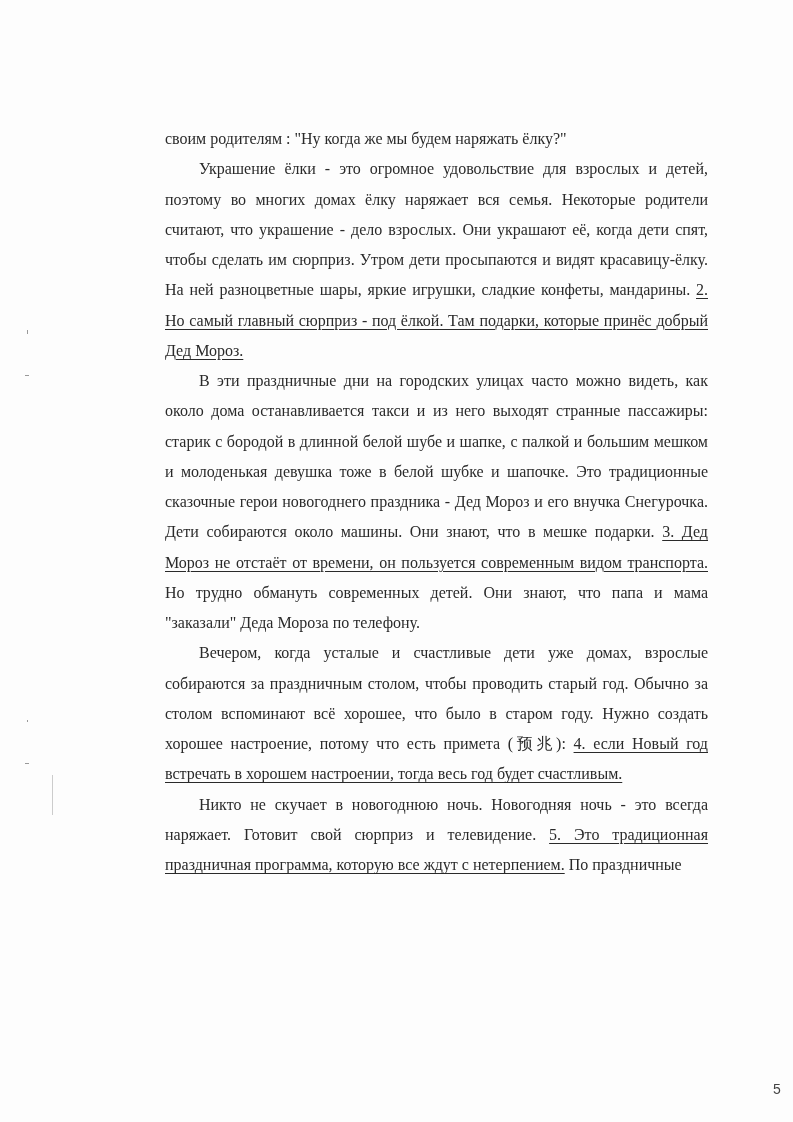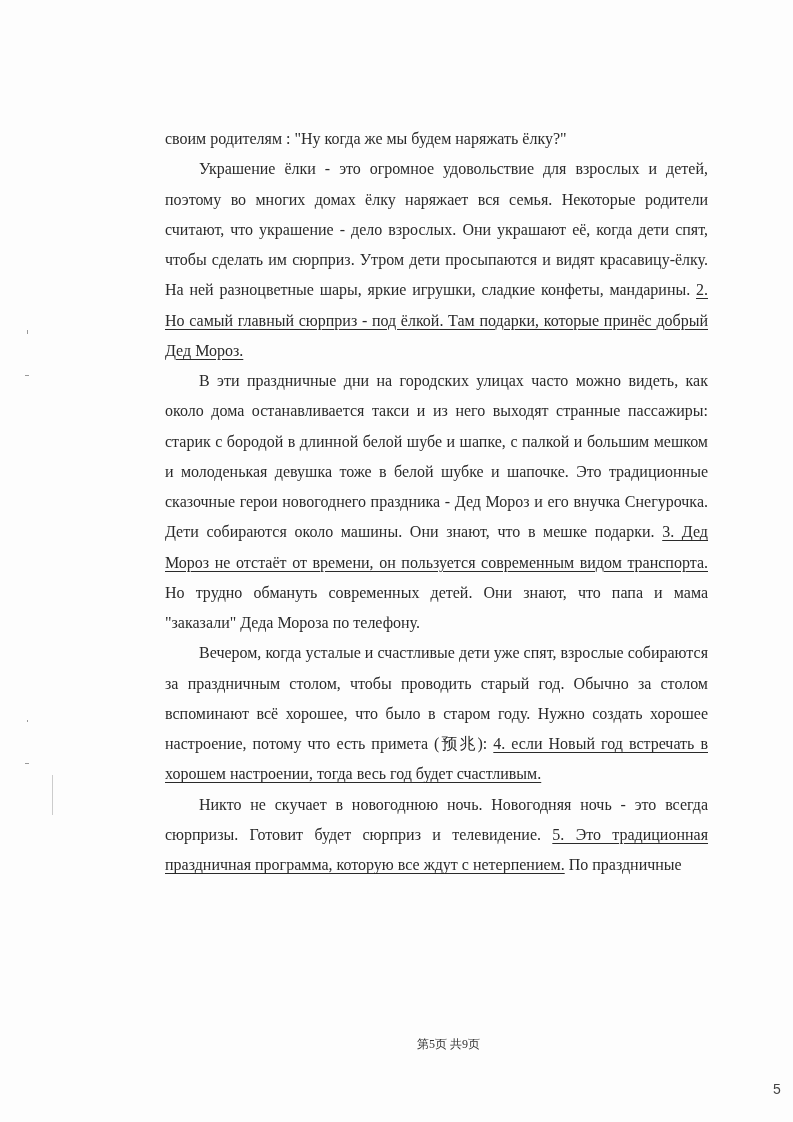--- a/index.html
+++ b/index.html
@@ -26,28 +26,27 @@
     <p class="para first">
       <span>своим родителям : "Ну когда же мы будем наряжать ёлку?"</span>
     </p>
     <p class="para indent">
       <span>Украшение ёлки - это огромное удовольствие для взрослых и детей, поэтому во многих домах ёлку наряжает вся семья. Некоторые родители считают, что украшение - дело взрослых. Они украшают её, когда дети спят, чтобы сделать им сюрприз. Утром дети просыпаются и видят красавицу-ёлку. На ней разноцветные шары, яркие игрушки, сладкие конфеты, мандарины. </span><span class="ul">2. Но самый главный сюрприз - под ёлкой. Там подарки, которые принёс добрый Дед Мороз.</span>
     </p>
     <p class="para indent">
       <span>В эти праздничные дни на городских улицах часто можно видеть, как около дома останавливается такси и из него выходят странные пассажиры: старик с бородой в длинной белой шубе и шапке, с палкой и большим мешком и молоденькая девушка тоже в белой шубке и шапочке. Это традиционные сказочные герои новогоднего праздника - Дед Мороз и его внучка Снегурочка. Дети собираются около машины. Они знают, что в мешке подарки. </span><span class="ul">3. Дед Мороз не отстаёт от времени, он пользуется современным видом транспорта.</span><span> Но трудно обмануть современных детей. Они знают, что папа и мама "заказали" Деда Мороза по телефону.</span>
     </p>
     <p class="para indent">
-      <span>Вечером, когда усталые и счастливые дети уже спят, взрослые собираются за праздничным столом, чтобы проводить старый год. Обычно за столом вспоминают всё хорошее, что было в старом году. Нужно создать хорошее настроение, потому что есть примета (预兆): </span><span class="ul">4. если Новый год встречать в хорошем настроении, тогда весь год будет счастливым.</span>
+      <span>Вечером, когда усталые и счастливые дети уже домах, взрослые собираются за праздничным столом, чтобы проводить старый год. Обычно за столом вспоминают всё хорошее, что было в старом году. Нужно создать хорошее настроение, потому что есть примета (预兆): </span><span class="ul">4. если Новый год встречать в хорошем настроении, тогда весь год будет счастливым.</span>
     </p>
     <p class="para indent">
-      <span>Никто не скучает в новогоднюю ночь. Новогодняя ночь - это всегда сюрпризы. Готовит будет сюрприз и телевидение. </span><span class="ul">5. Это традиционная праздничная программа, которую все ждут с нетерпением.</span><span> По праздничные</span>
+      <span>Никто не скучает в новогоднюю ночь. Новогодняя ночь - это всегда наряжает. Готовит свой сюрприз и телевидение. </span><span class="ul">5. Это традиционная праздничная программа, которую все ждут с нетерпением.</span><span> По праздничные</span>
     </p>
   </div>
 
-  <div class="footer">第5页 共9页</div>
   <div class="page-num">5</div>
 
   <div class="speck" style="left:27px;top:330px;width:1px;height:4px;"></div>
   <div class="speck" style="left:25px;top:375px;width:4px;height:1px;"></div>
   <div class="speck" style="left:27px;top:720px;width:1px;height:2px;"></div>
   <div class="speck" style="left:25px;top:763px;width:4px;height:1px;"></div>
   <div class="speck" style="left:52px;top:775px;width:1px;height:40px;background:#ccc;"></div>
 </div>
 
 </body></html>

